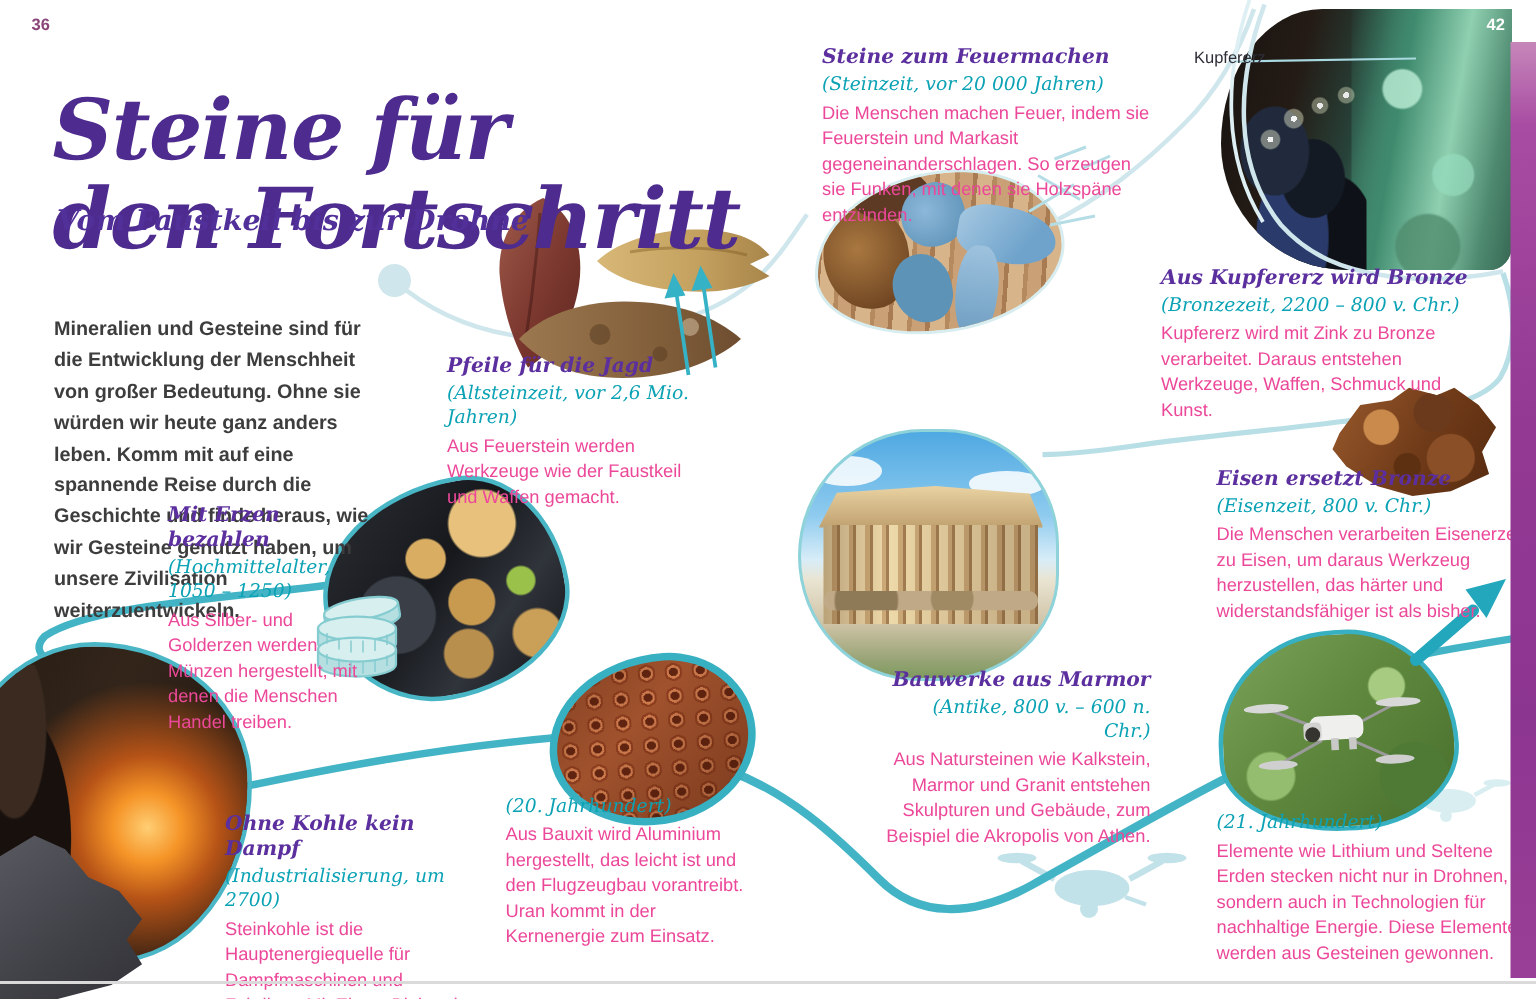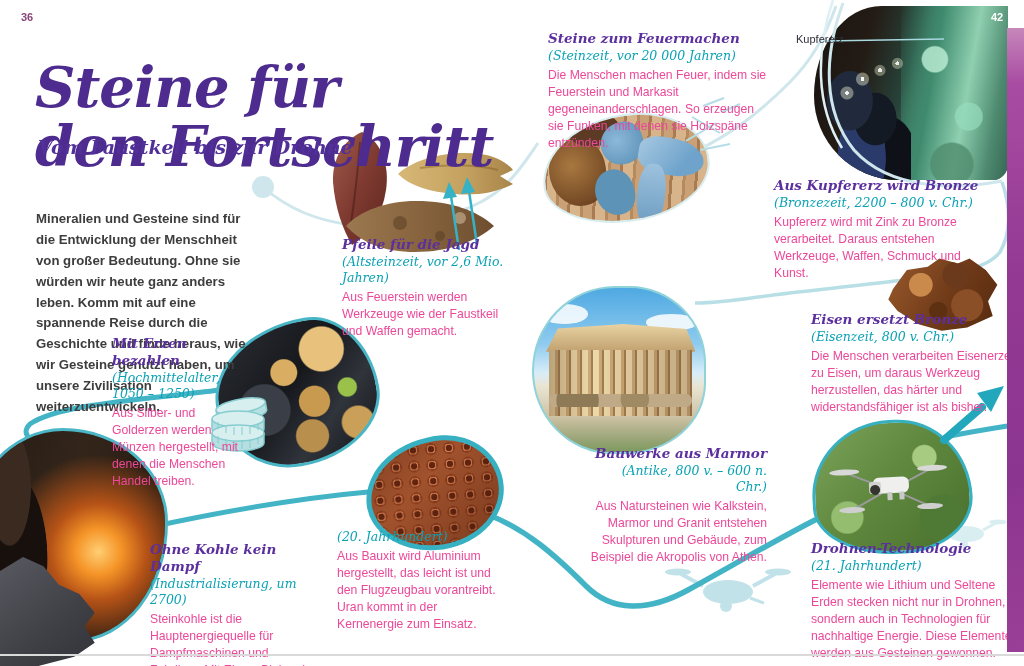--- a/index.html
+++ b/index.html
@@ -19,21 +19,21 @@
   #subtitle{position:absolute;left:38px;top:136px;z-index:4;color:#52309a;
     font-family:"DejaVu Serif",serif;font-style:italic;font-weight:bold;font-size:19px;}
   #intro{position:absolute;left:36px;top:196px;width:218px;z-index:4;
     font-size:13.2px;font-weight:bold;line-height:1.58;color:#3d3d3d;}
   .section{position:absolute;z-index:4;}
   .section h3{margin:0 0 1px 0;font-family:"DejaVu Serif",serif;font-style:italic;
     font-weight:bold;font-size:13.5px;line-height:1.25;color:#5c2f9e;}
   .section .era{font-family:"DejaVu Serif",serif;font-style:italic;font-size:12.5px;
     line-height:1.28;color:#0aa2b4;margin-bottom:3px;}
   .section p{margin:0;font-size:12.2px;line-height:1.4;color:#ec4899;}
-  #sec-pfeile{left:298px;top:236px;width:178px;margin-left:44px;}
+  #sec-pfeile{left:298px;top:236px;width:178px;}
   #sec-feuer{left:548px;top:30px;width:220px;}
   #sec-kupfer{left:774px;top:177px;width:208px;}
   #sec-eisen{left:811px;top:311px;width:202px;}
   #sec-erze{left:112px;top:335px;width:126px;}
   #sec-bauwerke{left:587px;top:445px;width:180px;text-align:right;}
   #sec-kohle{left:150px;top:541px;width:172px;}
   #sec-aluminium{left:337px;top:529px;width:170px;}
   #sec-drohnen{left:811px;top:540px;width:206px;}
   #kupfer-label{position:absolute;left:772px;top:33px;z-index:6;
     font-size:11px;font-weight:normal;color:#2e2e38;margin-left:24px;}
@@ -347,19 +347,18 @@
 <div class="section" id="sec-kohle">
   <h3>Ohne Kohle kein Dampf</h3>
   <div class="era">(Industrialisierung, um 2700)</div>
   <p>Steinkohle ist die Hauptenergiequelle für Dampfmaschinen und Fabriken. Mit Eisen, Blei und Zink wird technischer Fortschritt erst möglich.</p>
 </div>
 <div class="section" id="sec-aluminium">
   <div class="era">(20. Jahrhundert)</div>
   <p>Aus Bauxit wird Aluminium hergestellt, das leicht ist und den Flugzeugbau vorantreibt. Uran kommt in der Kernenergie zum Einsatz.</p>
 </div>
 <div class="section" id="sec-drohnen">
-  <h3>Drohnen-Technologie</h3>
   <div class="era">(21. Jahrhundert)</div>
   <p>Elemente wie Lithium und Seltene Erden stecken nicht nur in Drohnen, sondern auch in Technologien für nachhaltige Energie. Diese Elemente werden aus Gesteinen gewonnen.</p>
 </div>
 
 <div id="spine"></div>
 <div id="bottom-edge"></div>
 
 </body></html>

